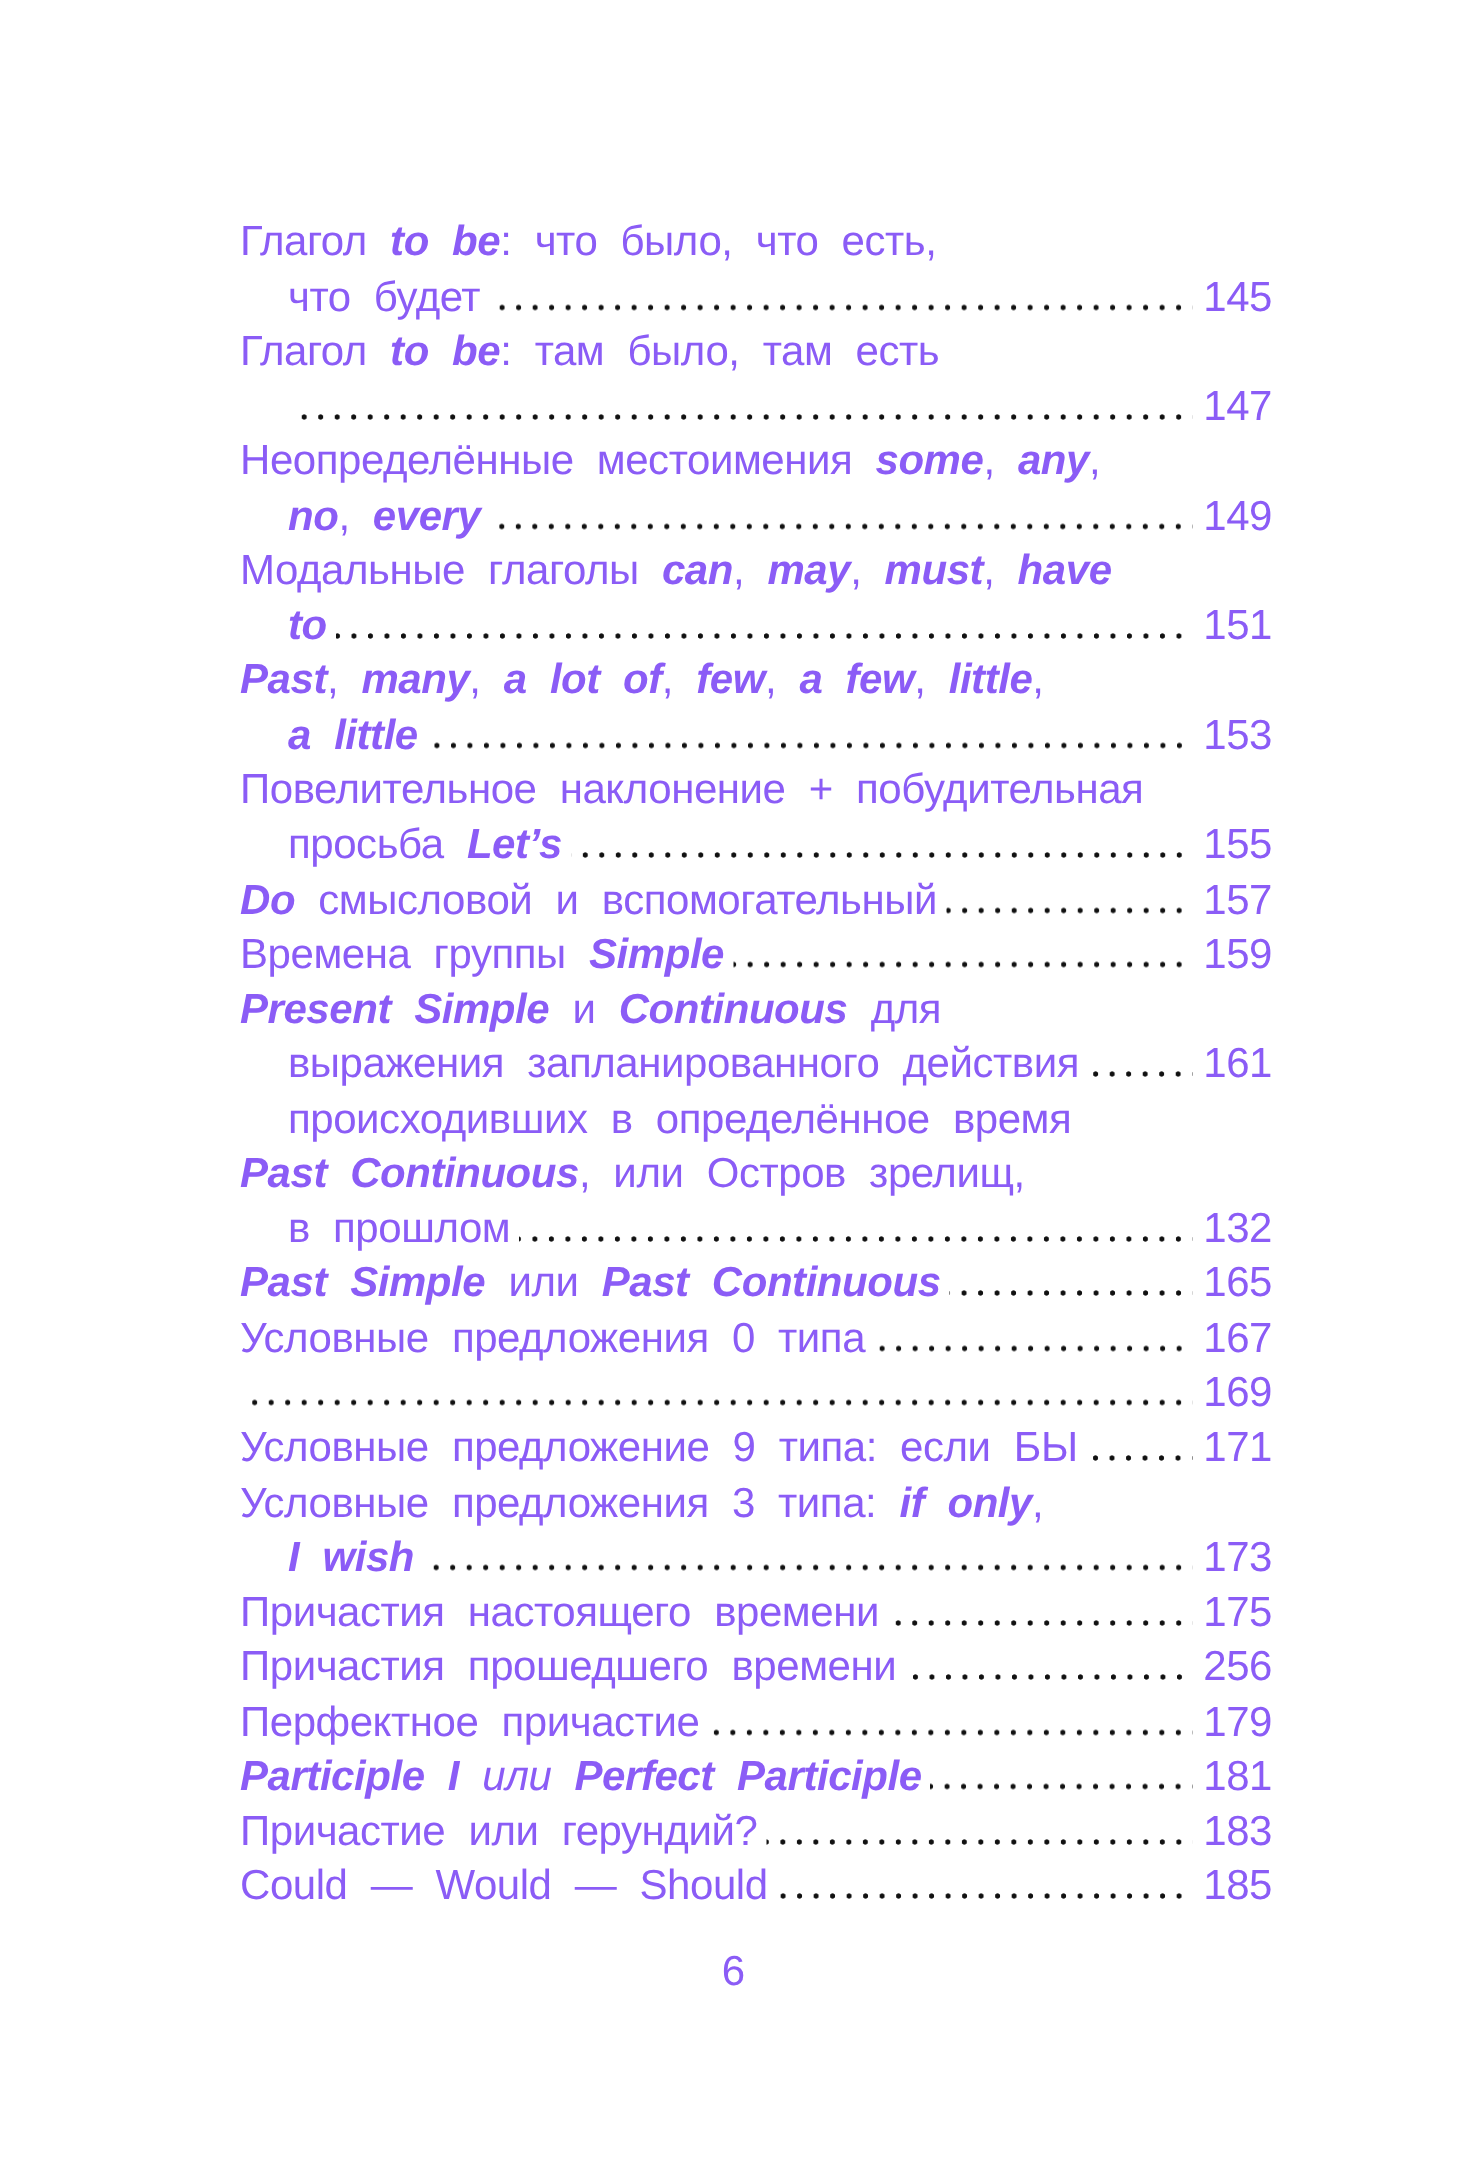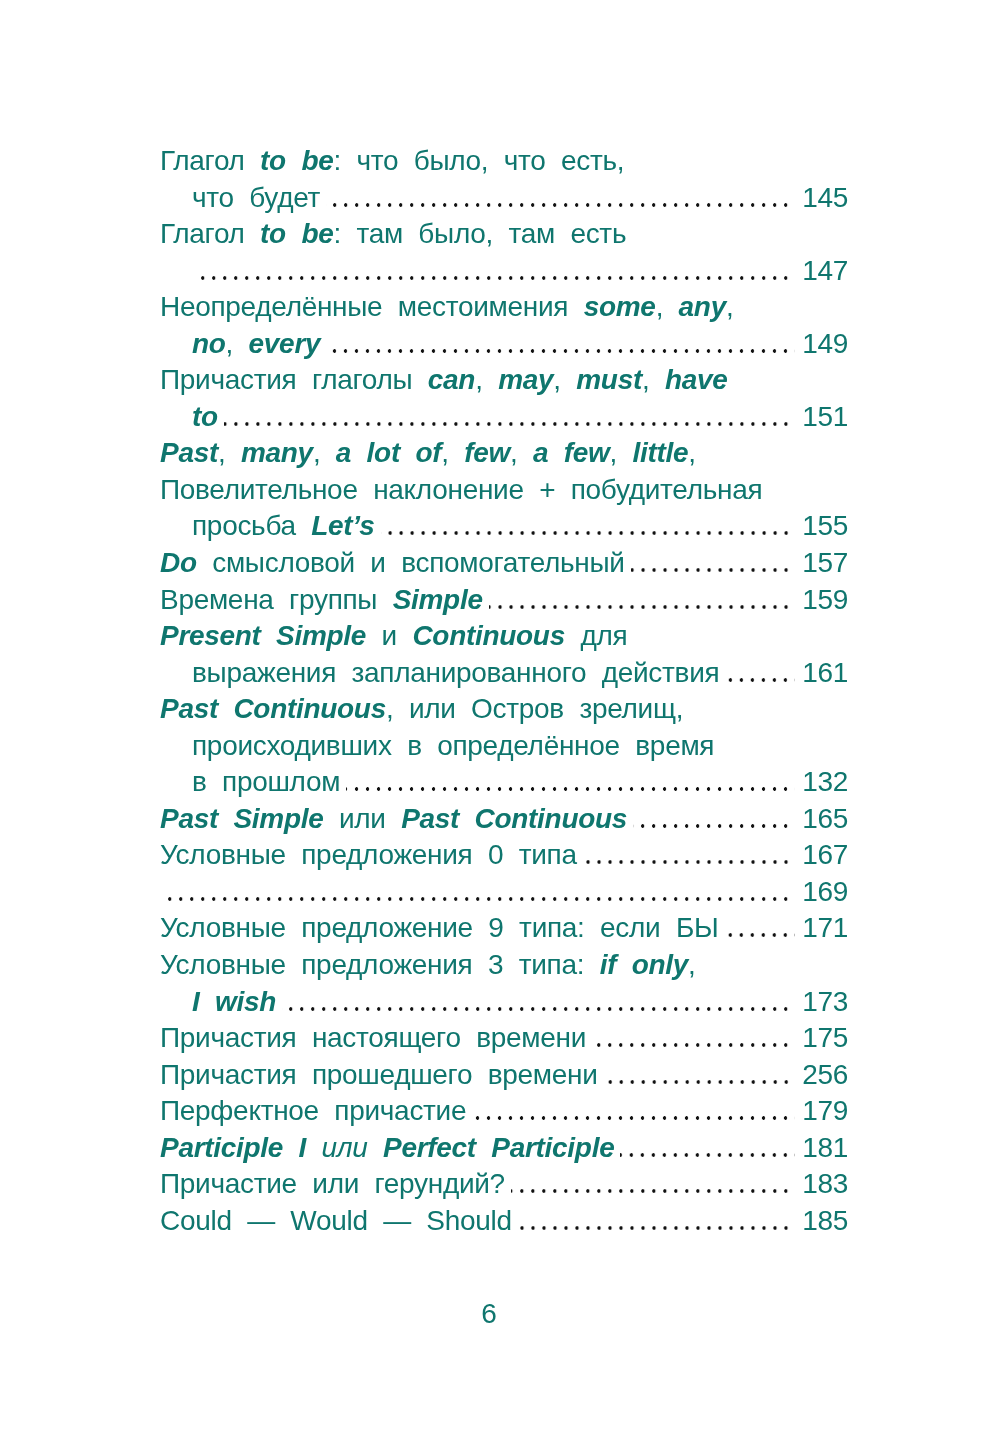--- a/index.html
+++ b/index.html
@@ -5,21 +5,21 @@
   html, body {
     margin: 0;
     padding: 0;
     background: #ffffff;
   }
   .book-page {
     position: relative;
     width: 978px;
     height: 1447px;
     background: #ffffff;
-    color: #0f766e;
+    color: #8b5cf6;
     font-family: "Liberation Sans", "DejaVu Sans", sans-serif;
     overflow: hidden;
   }
   .toc {
     position: absolute;
     left: 160px;
     top: 143px;
     width: 688px;
   }
   .toc-entry { margin: 0; }
@@ -70,43 +70,44 @@
       </div>
       <div class="toc-entry">
         <div class="toc-line"><span class="line-text"><span class="">Глагол </span><span class="en">to be</span><span class="">: там было, там есть</span></span></div>
         <div class="toc-line indent final"><div class="leader"></div><span class="pagenum">147</span></div>
       </div>
       <div class="toc-entry">
         <div class="toc-line"><span class="line-text"><span class="">Неопределённые местоимения </span><span class="en">some</span><span class="">, </span><span class="en">any</span><span class="">,</span></span></div>
         <div class="toc-line indent final"><span class="line-text"><span class="en">no</span><span class="">, </span><span class="en">every</span></span><div class="leader"></div><span class="pagenum">149</span></div>
       </div>
       <div class="toc-entry">
-        <div class="toc-line"><span class="line-text"><span class="">Причастия глаголы </span><span class="en">can</span><span class="">, </span><span class="en">may</span><span class="">, </span><span class="en">must</span><span class="">, </span><span class="en">have</span></span></div>
+        <div class="toc-line"><span class="line-text"><span class="">Модальные глаголы </span><span class="en">can</span><span class="">, </span><span class="en">may</span><span class="">, </span><span class="en">must</span><span class="">, </span><span class="en">have</span></span></div>
         <div class="toc-line indent final"><span class="line-text"><span class="en">to</span></span><div class="leader"></div><span class="pagenum">151</span></div>
       </div>
       <div class="toc-entry">
         <div class="toc-line"><span class="line-text"><span class="en">Past</span><span class="">, </span><span class="en">many</span><span class="">, </span><span class="en">a lot of</span><span class="">, </span><span class="en">few</span><span class="">, </span><span class="en">a few</span><span class="">, </span><span class="en">little</span><span class="">,</span></span></div>
+        <div class="toc-line indent final"><span class="line-text"><span class="en">a little</span></span><div class="leader"></div><span class="pagenum">153</span></div>
       </div>
       <div class="toc-entry">
         <div class="toc-line"><span class="line-text"><span class="">Повелительное наклонение + побудительная</span></span></div>
         <div class="toc-line indent final"><span class="line-text"><span class="">просьба </span><span class="en">Let’s</span></span><div class="leader"></div><span class="pagenum">155</span></div>
       </div>
       <div class="toc-entry">
         <div class="toc-line final"><span class="line-text"><span class="en">Do</span><span class=""> смысловой и вспомогательный</span></span><div class="leader"></div><span class="pagenum">157</span></div>
       </div>
       <div class="toc-entry">
         <div class="toc-line final"><span class="line-text"><span class="">Времена группы </span><span class="en">Simple</span></span><div class="leader"></div><span class="pagenum">159</span></div>
       </div>
       <div class="toc-entry">
         <div class="toc-line"><span class="line-text"><span class="en">Present Simple</span><span class=""> и </span><span class="en">Continuous</span><span class=""> для</span></span></div>
         <div class="toc-line indent final"><span class="line-text"><span class="">выражения запланированного действия</span></span><div class="leader"></div><span class="pagenum">161</span></div>
       </div>
       <div class="toc-entry">
+        <div class="toc-line indent"><span class="line-text"><span class="">происходивших в определённое время</span></span></div>
         <div class="toc-line"><span class="line-text"><span class="en">Past Continuous</span><span class="">, или Остров зрелищ,</span></span></div>
-        <div class="toc-line indent"><span class="line-text"><span class="">происходивших в определённое время</span></span></div>
         <div class="toc-line indent final"><span class="line-text"><span class="">в прошлом</span></span><div class="leader"></div><span class="pagenum">132</span></div>
       </div>
       <div class="toc-entry">
         <div class="toc-line final"><span class="line-text"><span class="en">Past Simple</span><span class=""> или </span><span class="en">Past Continuous</span></span><div class="leader"></div><span class="pagenum">165</span></div>
       </div>
       <div class="toc-entry">
         <div class="toc-line final"><span class="line-text"><span class="">Условные предложения 0 типа</span></span><div class="leader"></div><span class="pagenum">167</span></div>
       </div>
       <div class="toc-entry">
         <div class="toc-line final"><div class="leader"></div><span class="pagenum">169</span></div>

